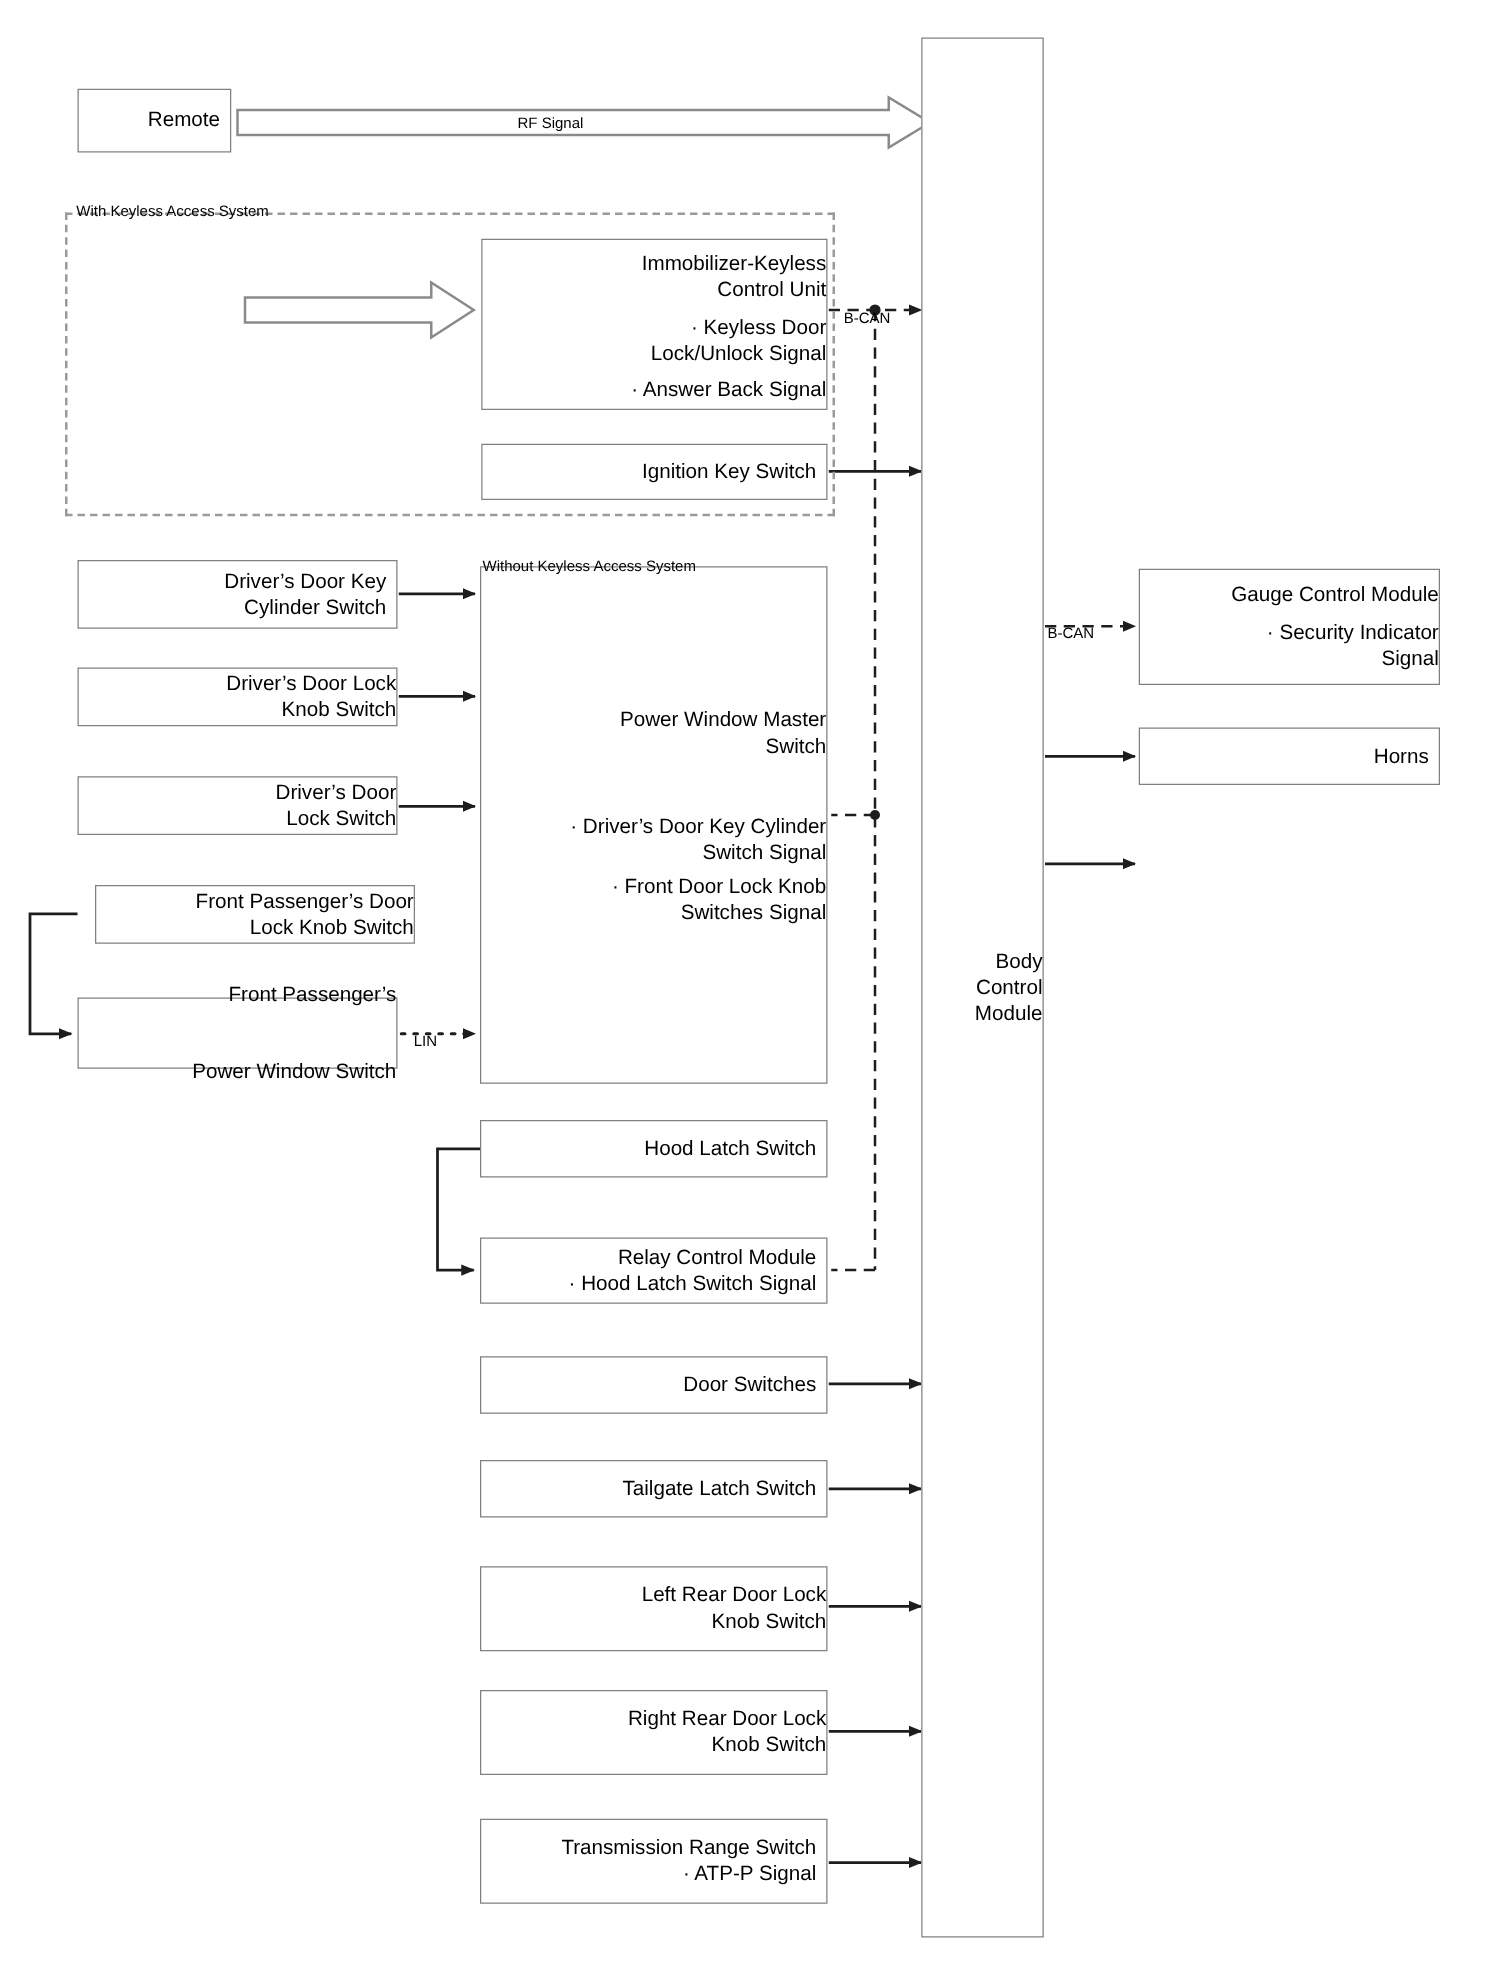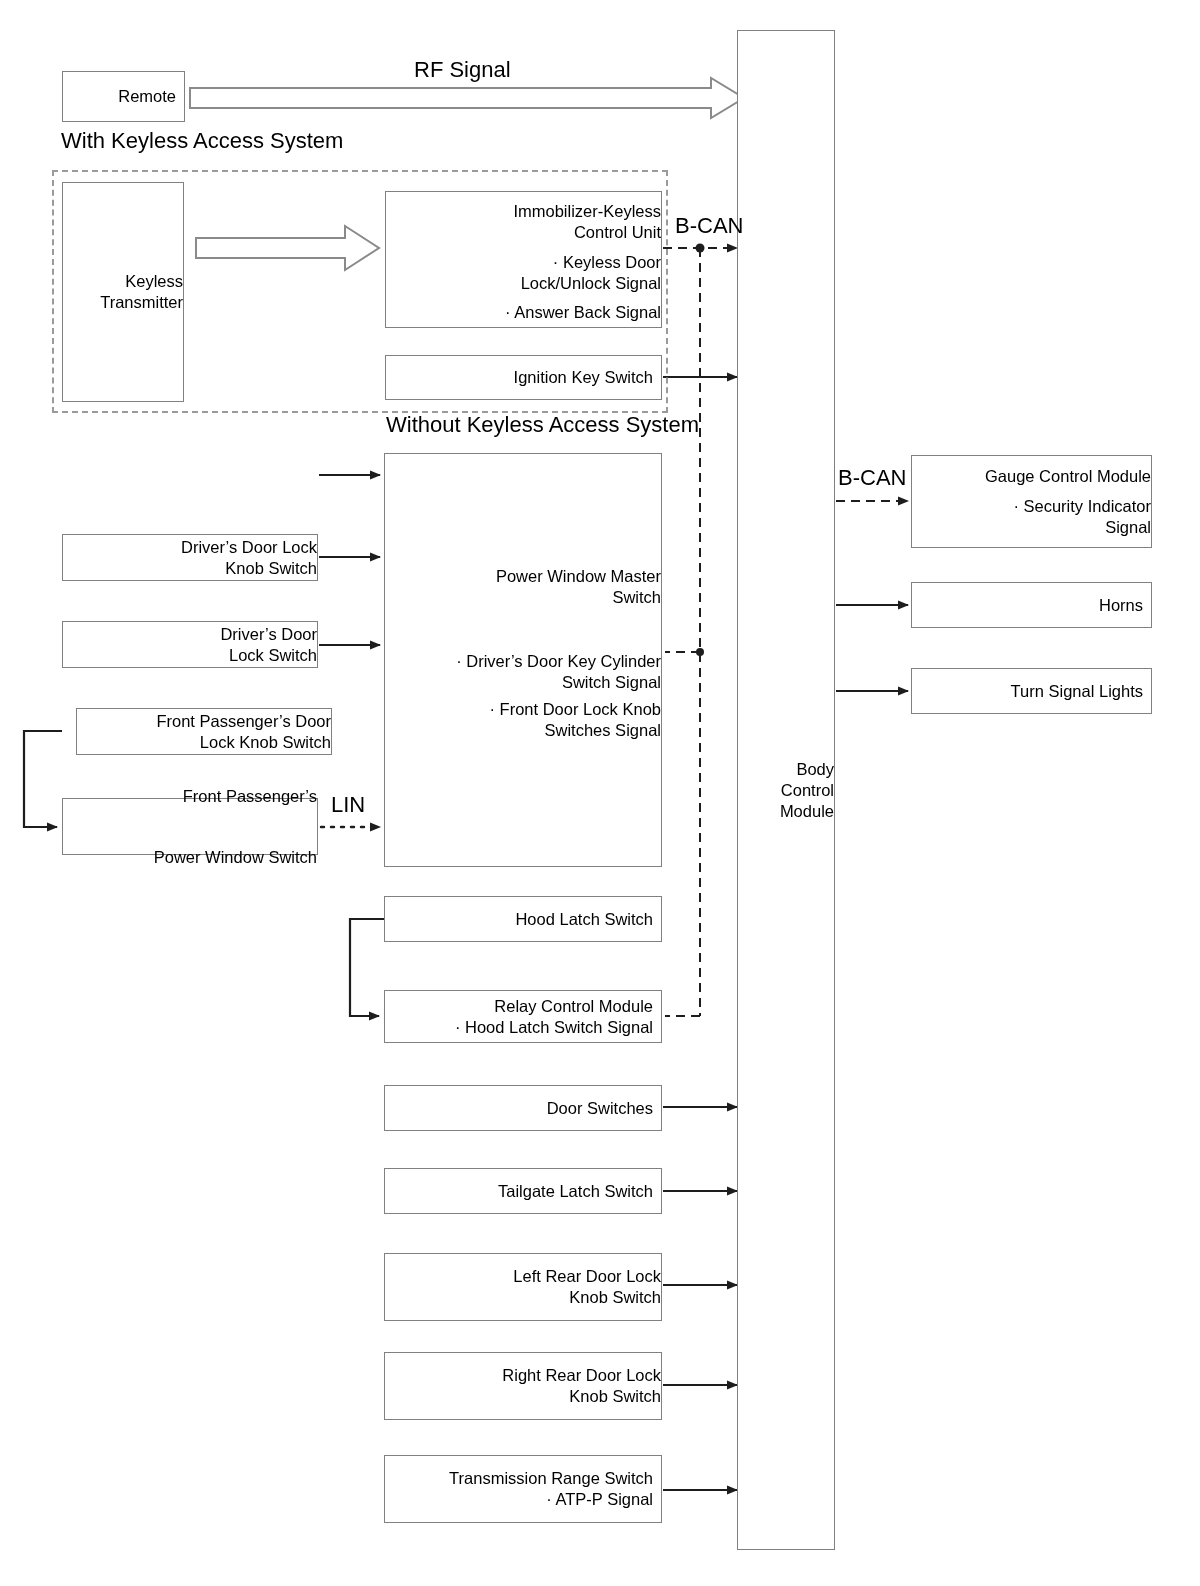--- a/index.html
+++ b/index.html
@@ -40,24 +40,25 @@
     display: block;
     white-space: pre;
   }
   .ctr { text-align: center; }
   .lft { text-align: left; }
   .pad-l { padding-left: 14px; }
   .pad-c { padding: 0 8px; }
   .free-label {
     position: absolute;
     color: #000000;
-    font-size: 22px;
+    font-size: 12px;
     line-height: 20px;
     white-space: pre;
     z-index: 4;
+    margin-top: 28px;
   }
   .dashdot-region {
     position: absolute;
     box-sizing: border-box;
     border: 2px dashed #9a9a9a;
     z-index: 1;
     background: transparent;
   }
 </style>
 </head>
@@ -126,37 +127,37 @@
   <div class="free-label" style="left:675px; top:216px;">B-CAN</div>
 
   <div class="free-label" style="left:838px; top:468px;">B-CAN</div>
 
   <div class="free-label" style="left:331px; top:795px;">LIN</div>
 
   <div class="box ctr pad-c" style="left:62px; top:71px; width:123px; height:51px;">
     <span class="ln">Remote</span>
   </div>
 
-  <div class="box lft pad-l" style="left:62px; top:182px; width:122px; height:220px;">
-    <span class="ln">Keyless</span>
-    <span class="ln">Transmitter</span>
-  </div>
 
   <div class="box lft pad-l" style="left:385px; top:180px; width:277px; height:137px; justify-content:flex-start; padding-top:9px;margin-top:11px;">
     <span class="ln" style="padding-left:57px;">Immobilizer-Keyless</span>
     <span class="ln" style="padding-left:57px;">Control Unit</span>
     <span class="ln" style="padding-left:42px; margin-top:9px;">· Keyless Door</span>
     <span class="ln" style="padding-left:36px;">Lock/Unlock Signal</span>
     <span class="ln" style="padding-left:42px; margin-top:8px;">· Answer Back Signal</span>
   </div>
 
   <div class="box ctr pad-c" style="left:385px; top:355px; width:277px; height:45px;">
     <span class="ln">Ignition Key Switch</span>
   </div>
 
+  <div class="box ctr pad-c" style="left:62px; top:448px; width:256px; height:55px;">
+    <span class="ln">Driver’s Door Key</span>
+    <span class="ln" style="text-align:left; padding-left:48px;">Cylinder Switch</span>
+  </div>
 
   <div class="box lft" style="left:62px; top:534px; width:256px; height:47px; padding-left:48px;">
     <span class="ln">Driver’s Door Lock</span>
     <span class="ln">Knob Switch</span>
   </div>
 
   <div class="box lft" style="left:62px; top:621px; width:256px; height:47px; padding-left:68px;">
     <span class="ln">Driver’s Door</span>
     <span class="ln">Lock Switch</span>
   </div>
@@ -221,17 +222,14 @@
   <div class="box lft" style="left:911px; top:455px; width:241px; height:93px; justify-content:flex-start; padding-top:10px; padding-left:18px;">
     <span class="ln">Gauge Control Module</span>
     <span class="ln" style="margin-top:9px; padding-left:18px;">· Security Indicator</span>
     <span class="ln">Signal</span>
   </div>
 
   <div class="box ctr pad-c" style="left:911px; top:582px; width:241px; height:46px;">
     <span class="ln">Horns</span>
   </div>
 
-  <div class="box ctr pad-c" style="left:911px; top:668px; width:241px; height:46px;">
-    <span class="ln">Turn Signal Lights</span>
-  </div>
 
 </div>
 
 </body></html>

